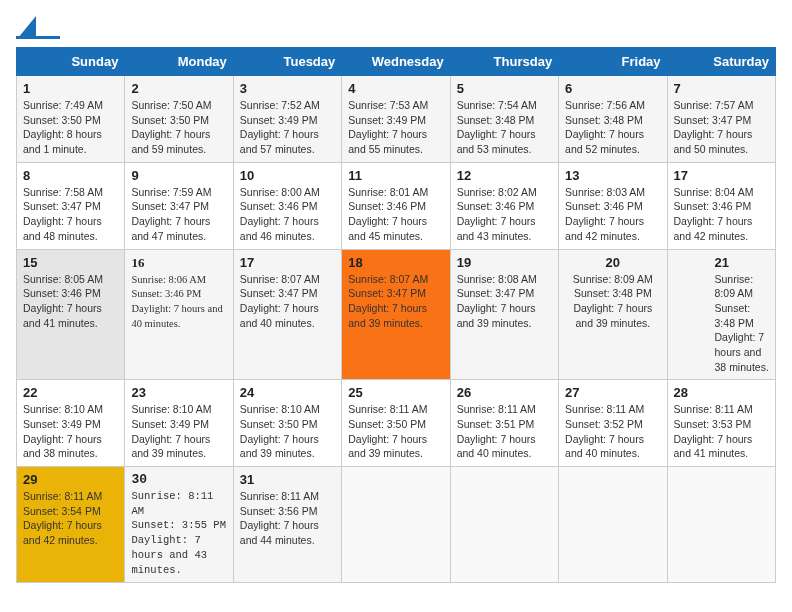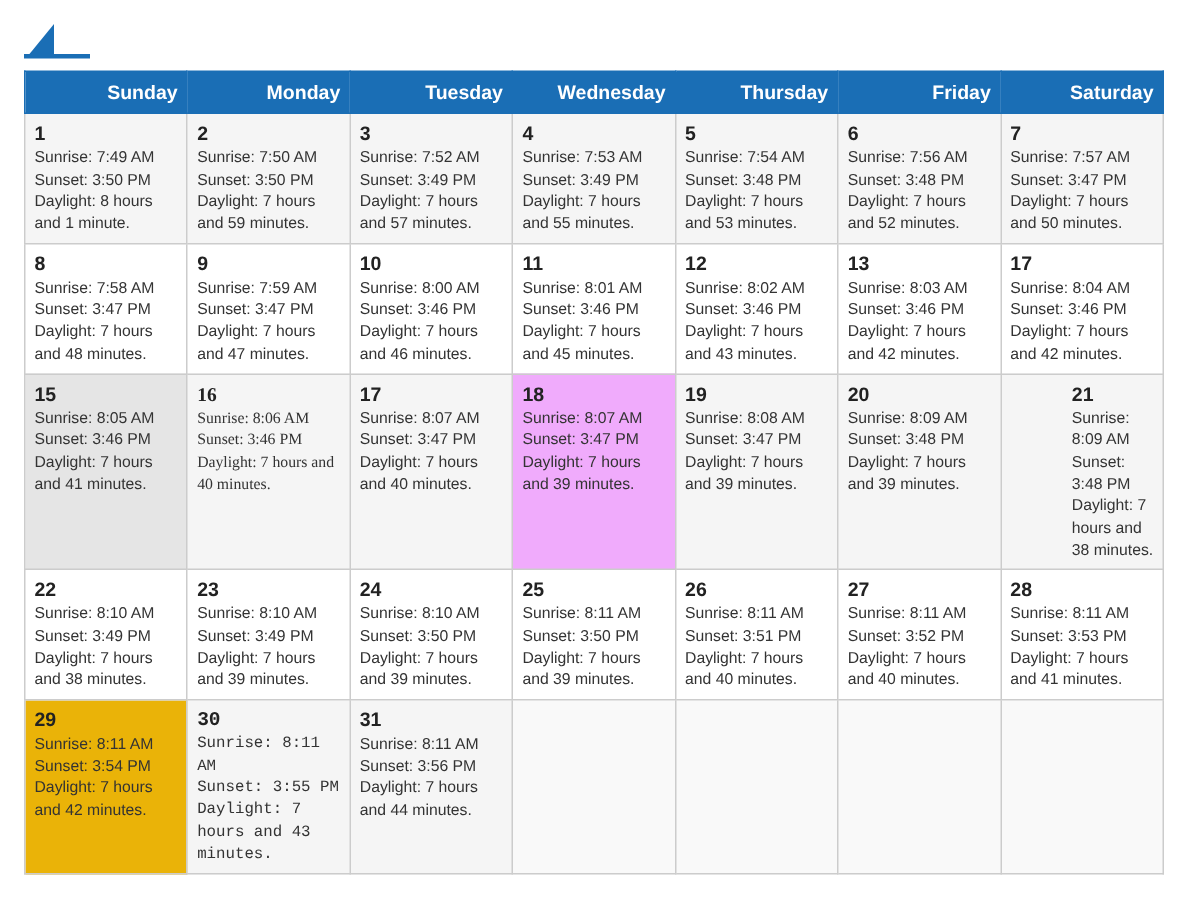--- a/index.html
+++ b/index.html
@@ -131,23 +131,23 @@
         <td style="background: rgb(255, 255, 255);"><span class="day-number">10</span><span class="day-info">Sunrise: 8:00 AM<br>Sunset: 3:46 PM<br>Daylight: 7 hours and 46 minutes.</span></td>
         <td style="background: rgb(255, 255, 255);"><span class="day-number">11</span><span class="day-info">Sunrise: 8:01 AM<br>Sunset: 3:46 PM<br>Daylight: 7 hours and 45 minutes.</span></td>
         <td style="background: rgb(255, 255, 255);"><span class="day-number">12</span><span class="day-info">Sunrise: 8:02 AM<br>Sunset: 3:46 PM<br>Daylight: 7 hours and 43 minutes.</span></td>
         <td style="background: rgb(255, 255, 255);"><span class="day-number">13</span><span class="day-info">Sunrise: 8:03 AM<br>Sunset: 3:46 PM<br>Daylight: 7 hours and 42 minutes.</span></td>
         <td style="background: rgb(255, 255, 255);"><span class="day-number">17</span><span class="day-info">Sunrise: 8:04 AM<br>Sunset: 3:46 PM<br>Daylight: 7 hours and 42 minutes.</span></td>
       </tr>
       <tr>
         <td style="background: #e5e5e5; margin-left: 36px;"><span class="day-number">15</span><span class="day-info">Sunrise: 8:05 AM<br>Sunset: 3:46 PM<br>Daylight: 7 hours and 41 minutes.</span></td>
         <td style="background: rgb(245, 245, 245); font-family: Liberation Serif, serif;"><span class="day-number">16</span><span class="day-info">Sunrise: 8:06 AM<br>Sunset: 3:46 PM<br>Daylight: 7 hours and 40 minutes.</span></td>
         <td style="background: rgb(245, 245, 245);"><span class="day-number">17</span><span class="day-info">Sunrise: 8:07 AM<br>Sunset: 3:47 PM<br>Daylight: 7 hours and 40 minutes.</span></td>
-        <td style="background: #f0abfc;"><span class="day-number">18</span><span class="day-info">Sunrise: 8:07 AM<br>Sunset: 3:47 PM<br>Daylight: 7 hours and 39 minutes.</span></td>
+        <td style="background: #f97316;"><span class="day-number">18</span><span class="day-info">Sunrise: 8:07 AM<br>Sunset: 3:47 PM<br>Daylight: 7 hours and 39 minutes.</span></td>
         <td style="background: rgb(245, 245, 245);"><span class="day-number">19</span><span class="day-info">Sunrise: 8:08 AM<br>Sunset: 3:47 PM<br>Daylight: 7 hours and 39 minutes.</span></td>
-        <td style="background: rgb(245, 245, 245);"><span class="day-number">20</span><span class="day-info">Sunrise: 8:09 AM<br>Sunset: 3:48 PM<br>Daylight: 7 hours and 39 minutes.</span></td>
+        <td style="background: rgb(245, 245, 245); text-align: center;"><span class="day-number">20</span><span class="day-info">Sunrise: 8:09 AM<br>Sunset: 3:48 PM<br>Daylight: 7 hours and 39 minutes.</span></td>
         <td style="background: rgb(245, 245, 245); padding-left: 47px;"><span class="day-number">21</span><span class="day-info">Sunrise: 8:09 AM<br>Sunset: 3:48 PM<br>Daylight: 7 hours and 38 minutes.</span></td>
       </tr>
       <tr>
         <td style="background: rgb(255, 255, 255);"><span class="day-number">22</span><span class="day-info">Sunrise: 8:10 AM<br>Sunset: 3:49 PM<br>Daylight: 7 hours and 38 minutes.</span></td>
         <td style="background: rgb(255, 255, 255);"><span class="day-number">23</span><span class="day-info">Sunrise: 8:10 AM<br>Sunset: 3:49 PM<br>Daylight: 7 hours and 39 minutes.</span></td>
         <td style="background: rgb(255, 255, 255);"><span class="day-number">24</span><span class="day-info">Sunrise: 8:10 AM<br>Sunset: 3:50 PM<br>Daylight: 7 hours and 39 minutes.</span></td>
         <td style="background: rgb(255, 255, 255);"><span class="day-number">25</span><span class="day-info">Sunrise: 8:11 AM<br>Sunset: 3:50 PM<br>Daylight: 7 hours and 39 minutes.</span></td>
         <td style="background: rgb(255, 255, 255);"><span class="day-number">26</span><span class="day-info">Sunrise: 8:11 AM<br>Sunset: 3:51 PM<br>Daylight: 7 hours and 40 minutes.</span></td>
         <td style="background: rgb(255, 255, 255);"><span class="day-number">27</span><span class="day-info">Sunrise: 8:11 AM<br>Sunset: 3:52 PM<br>Daylight: 7 hours and 40 minutes.</span></td>
         <td style="background: rgb(255, 255, 255);"><span class="day-number">28</span><span class="day-info">Sunrise: 8:11 AM<br>Sunset: 3:53 PM<br>Daylight: 7 hours and 41 minutes.</span></td>

